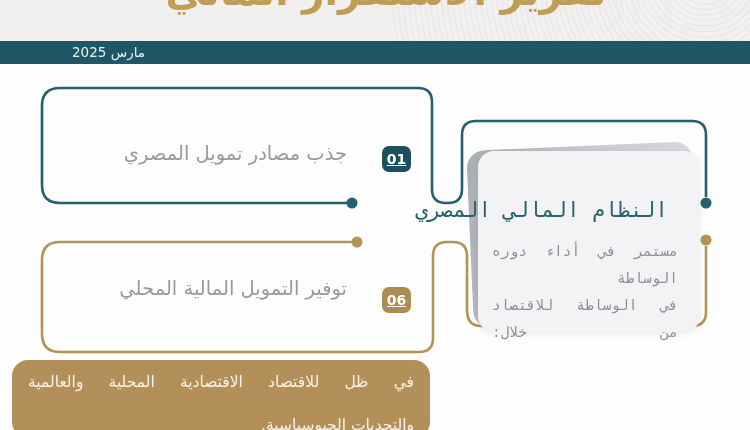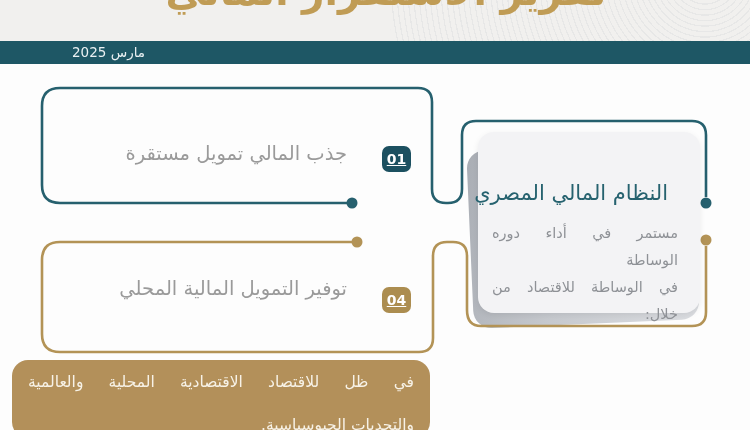--- a/index.html
+++ b/index.html
@@ -59,24 +59,24 @@
   .item-label.one{top:137px;}
   .item-label.two{top:272px;}
   .badge{
     position:absolute;left:382px;width:29px;height:26px;border-radius:7px;
     color:#ffffff;font-size:14px;font-weight:bold;text-align:center;
     line-height:26px;z-index:4;text-decoration:underline;
   }
   .badge.one{top:146px;background:var(--teal-badge);}
   .badge.two{top:287px;background:var(--gold-badge);}
   .info-card{
-    position:absolute;left:478px;top:132px;width:222px;height:181px;
+    position:absolute;left:478px;top:151px;width:222px;height:181px;
     background:var(--card-bg);border-radius:16px;z-index:3;
     box-shadow:0 2px 6px rgba(0,0,0,.08);
-    padding:46px 22px 0 14px;direction:rtl;text-align:right;
+    padding:46px 22px 0 14px;direction:rtl;text-align:right;font-family:Liberation Mono, monospace;
   }
   .card-title{
     font-size:21px;line-height:30px;color:var(--card-title);
     margin-left:0;margin-right:10px;white-space:nowrap;
   }
   .card-sub{margin-top:12px;width:100%;}
   .card-sub .line{
     font-size:14.5px;line-height:27px;color:var(--card-text);
     text-align:justify;text-align-last:justify;word-spacing:2px;
   }
@@ -109,25 +109,25 @@
 
 <svg class="connectors" width="750" height="430" viewBox="0 0 750 430">
   <path class="stroke-teal" d="M 352 203 L 60 203 Q 42 203 42 185 L 42 106 Q 42 88 60 88 L 418 88 Q 432 88 432 102 L 432 189 Q 432 203 446 203 L 448 203 Q 462 203 462 189 L 462 135 Q 462 121 476 121 L 692 121 Q 706 121 706 135 L 706 197"></path>
   <path class="stroke-gold" d="M 357 242 L 60 242 Q 42 242 42 260 L 42 334 Q 42 352 60 352 L 419 352 Q 433 352 433 338 L 433 256 Q 433 242 447 242 L 453 242 Q 467 242 467 256 L 467 310 Q 467 326 481 326 L 692 326 Q 706 326 706 312 L 706 246"></path>
   <circle class="dot-teal" cx="352" cy="203" r="5.5"></circle>
   <circle class="dot-teal" cx="706" cy="203" r="5.5"></circle>
   <circle class="dot-gold" cx="357" cy="242" r="5.5"></circle>
   <circle class="dot-gold" cx="706" cy="240" r="5.5"></circle>
 </svg>
 
-<div class="item-label one">جذب المالي تمويل مستقرة</div>
+<div class="item-label one">جذب مصادر تمويل المصري</div>
 <div class="badge one">01</div>
 
 <div class="item-label two">توفير التمويل المالية المحلي</div>
-<div class="badge two">04</div>
+<div class="badge two">06</div>
 
 <div class="info-card">
   <div class="card-title">النظام المالي المصري</div>
   <div class="card-sub">
     <div class="line">مستمر في أداء دوره الوساطة</div>
     <div class="line">في الوساطة للاقتصاد من خلال:</div>
   </div>
 </div>
 
 <div class="footer-band">

